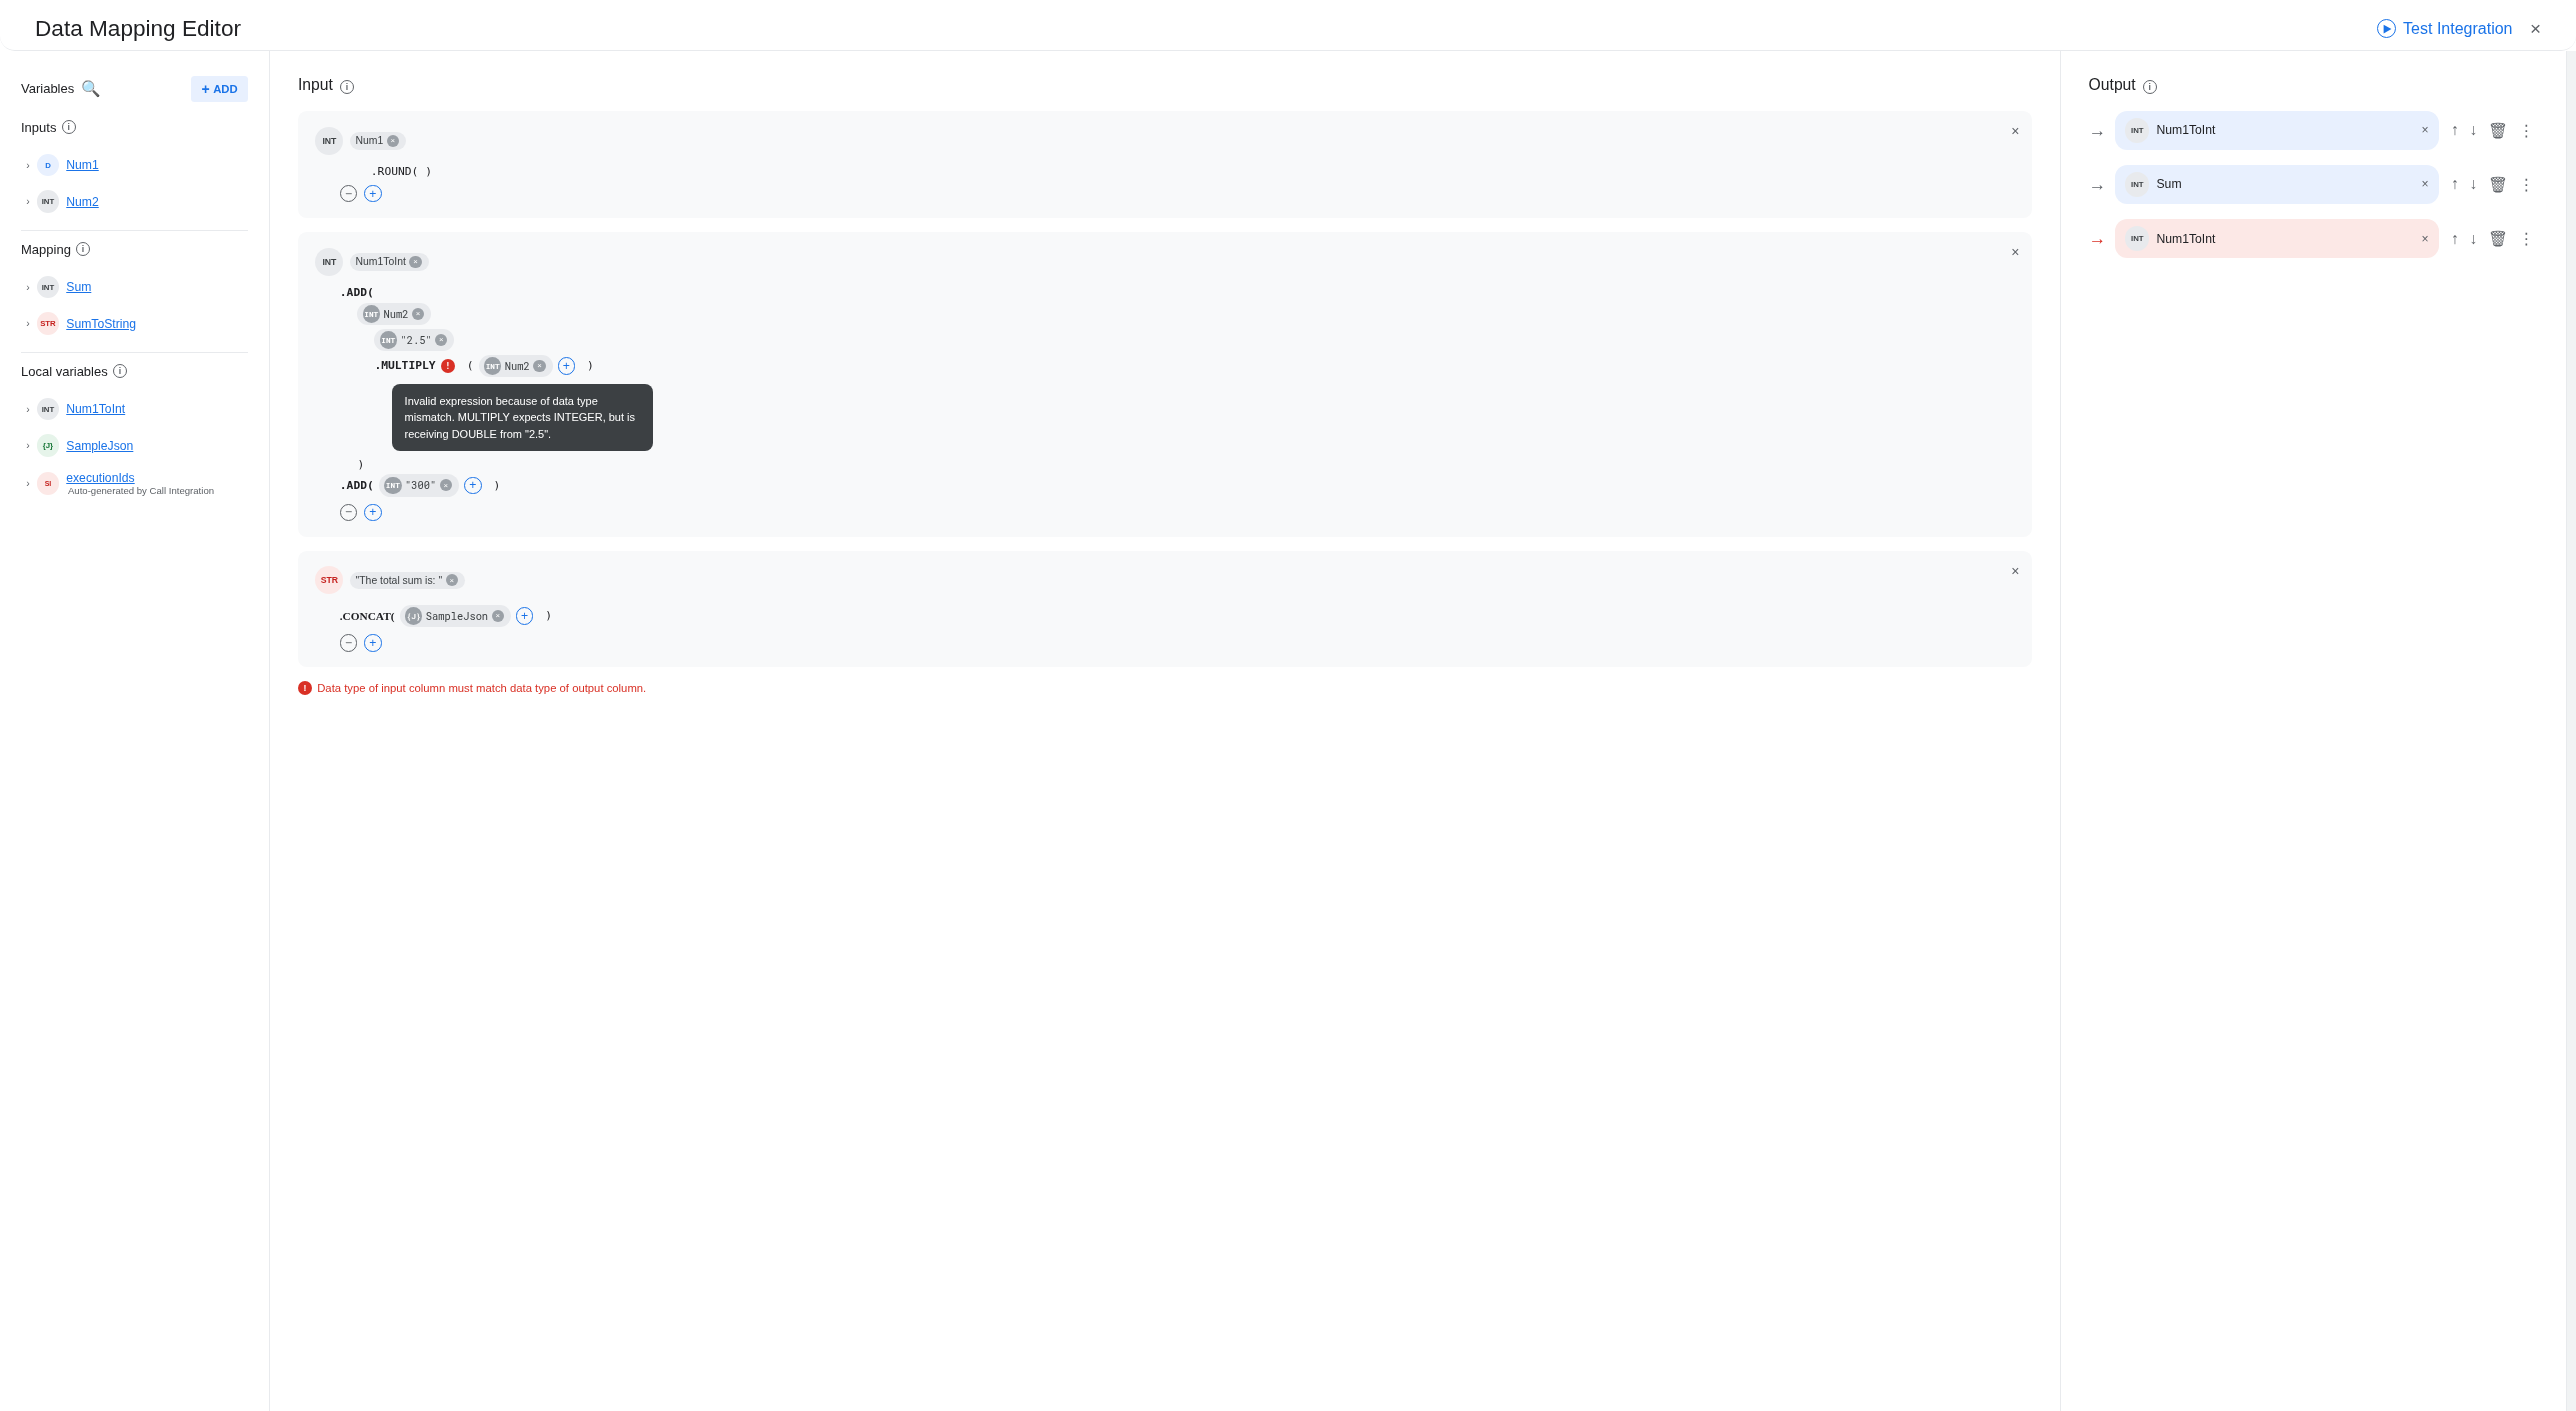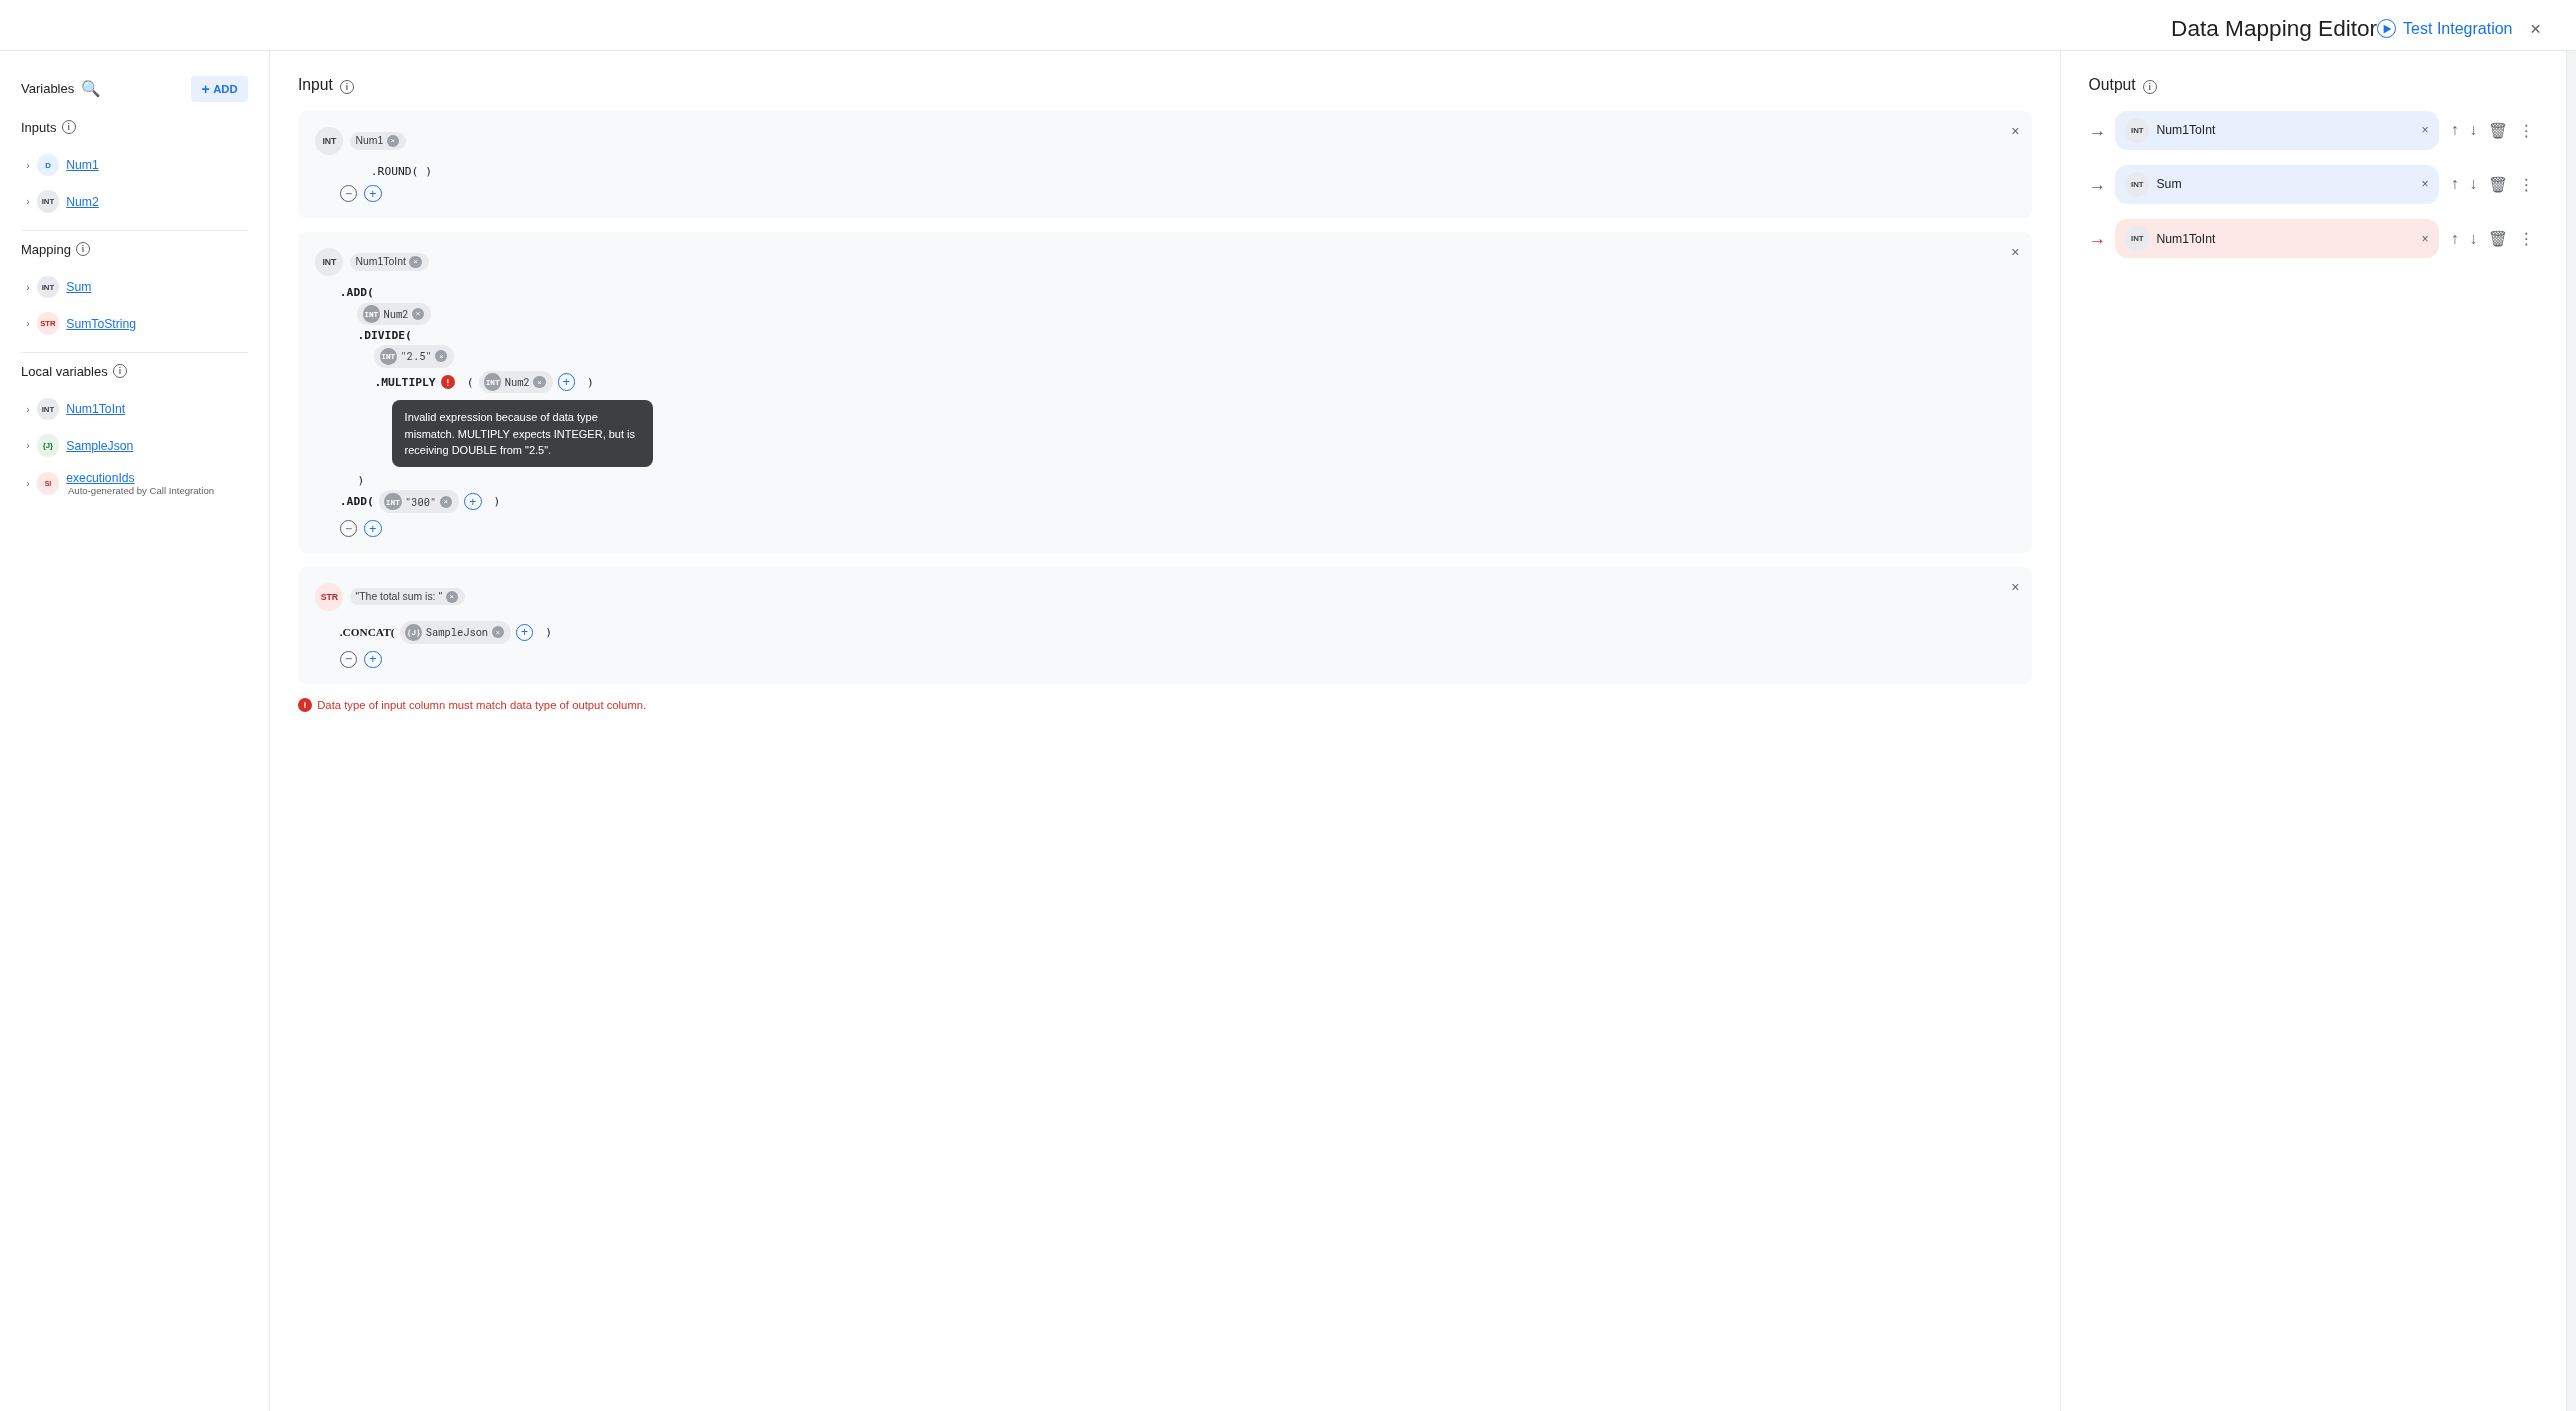--- a/index.html
+++ b/index.html
@@ -15,23 +15,24 @@
     .page {
       display: flex;
       flex-direction: column;
       height: 1411px;
       position: relative;
     }
     
     .header {
       display: flex;
       align-items: center;
-      justify-content: flex-end;
+      justify-content: space-between;
       padding: 15.7px 35px 8.7px 35px;
       border-bottom: 0.9px solid #e8eaed;
+      border-radius: 15px;
     }
     .header-title {
       font-size: 22.6px;
       font-weight: 500;
       color: #202124;
     }
     .header-right {
       display: flex;
       align-items: center;
       gap: 17.4px;
@@ -500,23 +501,20 @@
         </div>
 
         <div class="code-line indent-1">
           <span class="tag-badge">
             <span style="font-size:7.8px;font-weight:700;background:#9aa0a6;color:#fff;border-radius:50%;width:17.4px;height:17.4px;display:inline-flex;align-items:center;justify-content:center;">INT</span>
             <span>Num2</span>
             <button class="tag-close">×</button>
           </span>
         </div>
 
-        <div class="code-line indent-1">
-          <span style="font-family:monospace;"><span class="fn-name">.DIVIDE(</span></span>
-        </div>
 
         <div class="code-line indent-2">
           <span class="tag-badge">
             <span style="font-size:7.8px;font-weight:700;background:#9aa0a6;color:#fff;border-radius:50%;width:17.4px;height:17.4px;display:inline-flex;align-items:center;justify-content:center;">INT</span>
             <span>"2.5"</span>
             <button class="tag-close">×</button>
           </span>
         </div>
 
         <div class="code-line indent-2">

